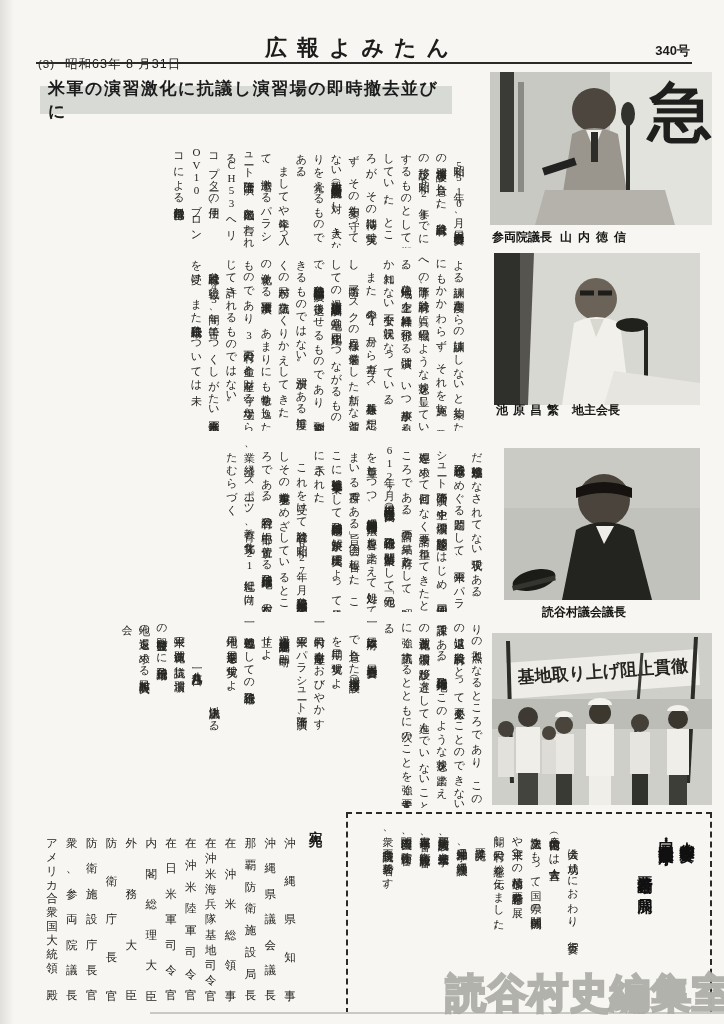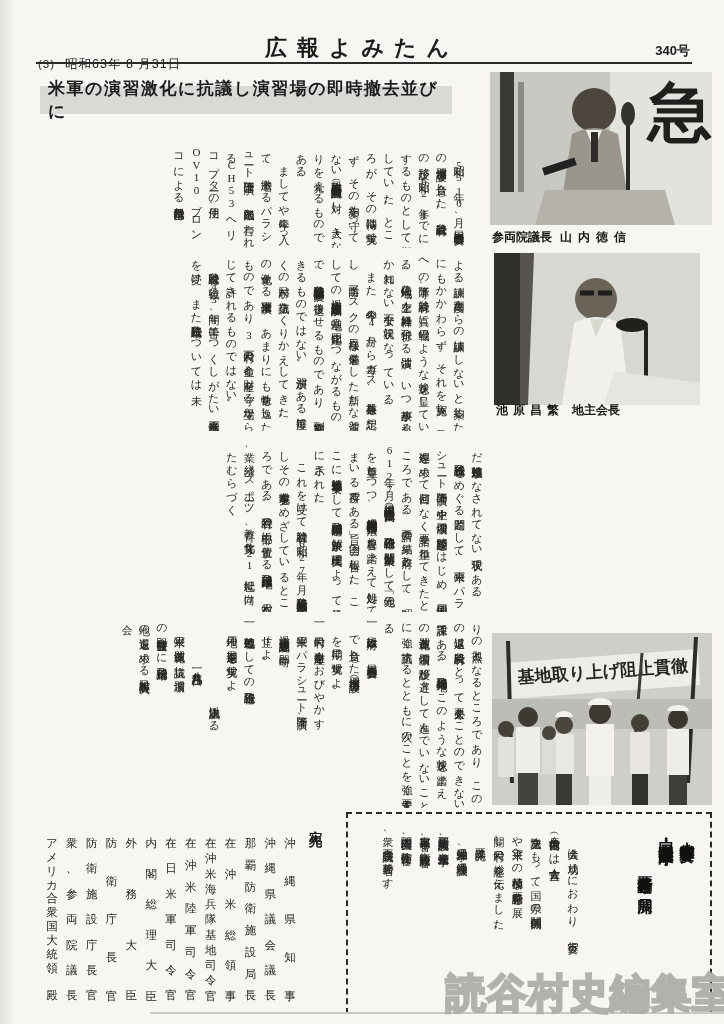--- a/index.html
+++ b/index.html
@@ -130,20 +130,35 @@
       <path d="M96 66 L102 84 L110 66 Z" fill="#d8d7d0"></path>
       <rect x="150" y="74" width="4" height="78" fill="#23231f"></rect>
       <ellipse cx="138" cy="72" rx="16" ry="7" fill="#20201c"></ellipse>
       <path d="M120 118 L206 130 L206 152 L110 152 Z" fill="#e6e5df"></path>
     </svg>
     <figcaption class="photo-cap">
       <span class="cap-name2">池原昌繁</span><span>地主会長</span>
     </figcaption>
   </figure>
 
+  <figure class="fig3">
+    <svg class="photo" width="196" height="152" viewBox="0 0 196 152">
+      <rect width="196" height="152" fill="#c2c2bd"></rect>
+      <rect x="0" y="0" width="196" height="60" fill="#cbcbc6"></rect>
+      <circle cx="100" cy="52" r="26" fill="#4a443c"></circle>
+      <path d="M72 40 Q100 28 128 40 L128 50 Q100 40 72 50 Z" fill="#15120f"></path>
+      <path d="M58 152 L72 82 Q100 66 130 82 L148 152 Z" fill="#232320"></path>
+      <path d="M92 78 L100 96 L110 78 Z" fill="#efeee8"></path>
+      <ellipse cx="30" cy="132" rx="22" ry="10" fill="#1b1b18" transform="rotate(-14 30 132)"></ellipse>
+      <rect x="8" y="138" width="44" height="5" fill="#35352f" transform="rotate(-14 8 138)"></rect>
+    </svg>
+    <figcaption class="photo-cap">
+      <span>読谷村議会議長</span>
+    </figcaption>
+  </figure>
 
   <figure class="fig4">
     <svg class="photo" width="220" height="172" viewBox="0 0 220 172">
       <rect width="220" height="172" fill="#cfcfca"></rect>
       <polygon points="14,30 206,16 208,52 16,66" fill="#eeede7"></polygon>
       <text x="26" y="50" font-size="17" font-weight="bold" fill="#26241f" font-family="serif" transform="rotate(-4 26 50)">基地取り上げ阻止貫徹</text>
       <line x1="16" y1="8" x2="20" y2="150" stroke="#2c2c28" stroke-width="4"></line>
       <line x1="204" y1="4" x2="196" y2="150" stroke="#2c2c28" stroke-width="4"></line>
       <line x1="150" y1="20" x2="142" y2="120" stroke="#3c3c36" stroke-width="3"></line>
       <rect x="0" y="66" width="220" height="30" fill="#bdbdb7"></rect>

